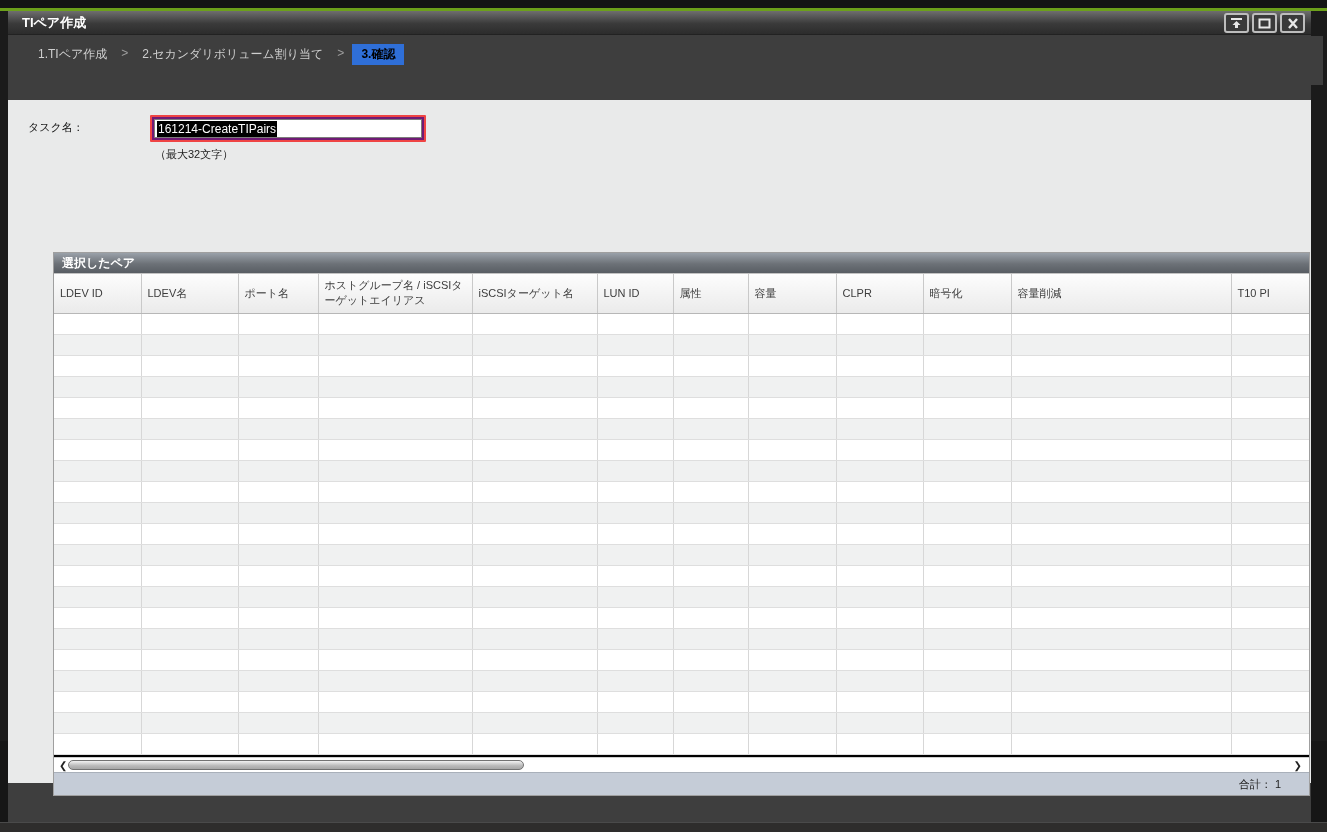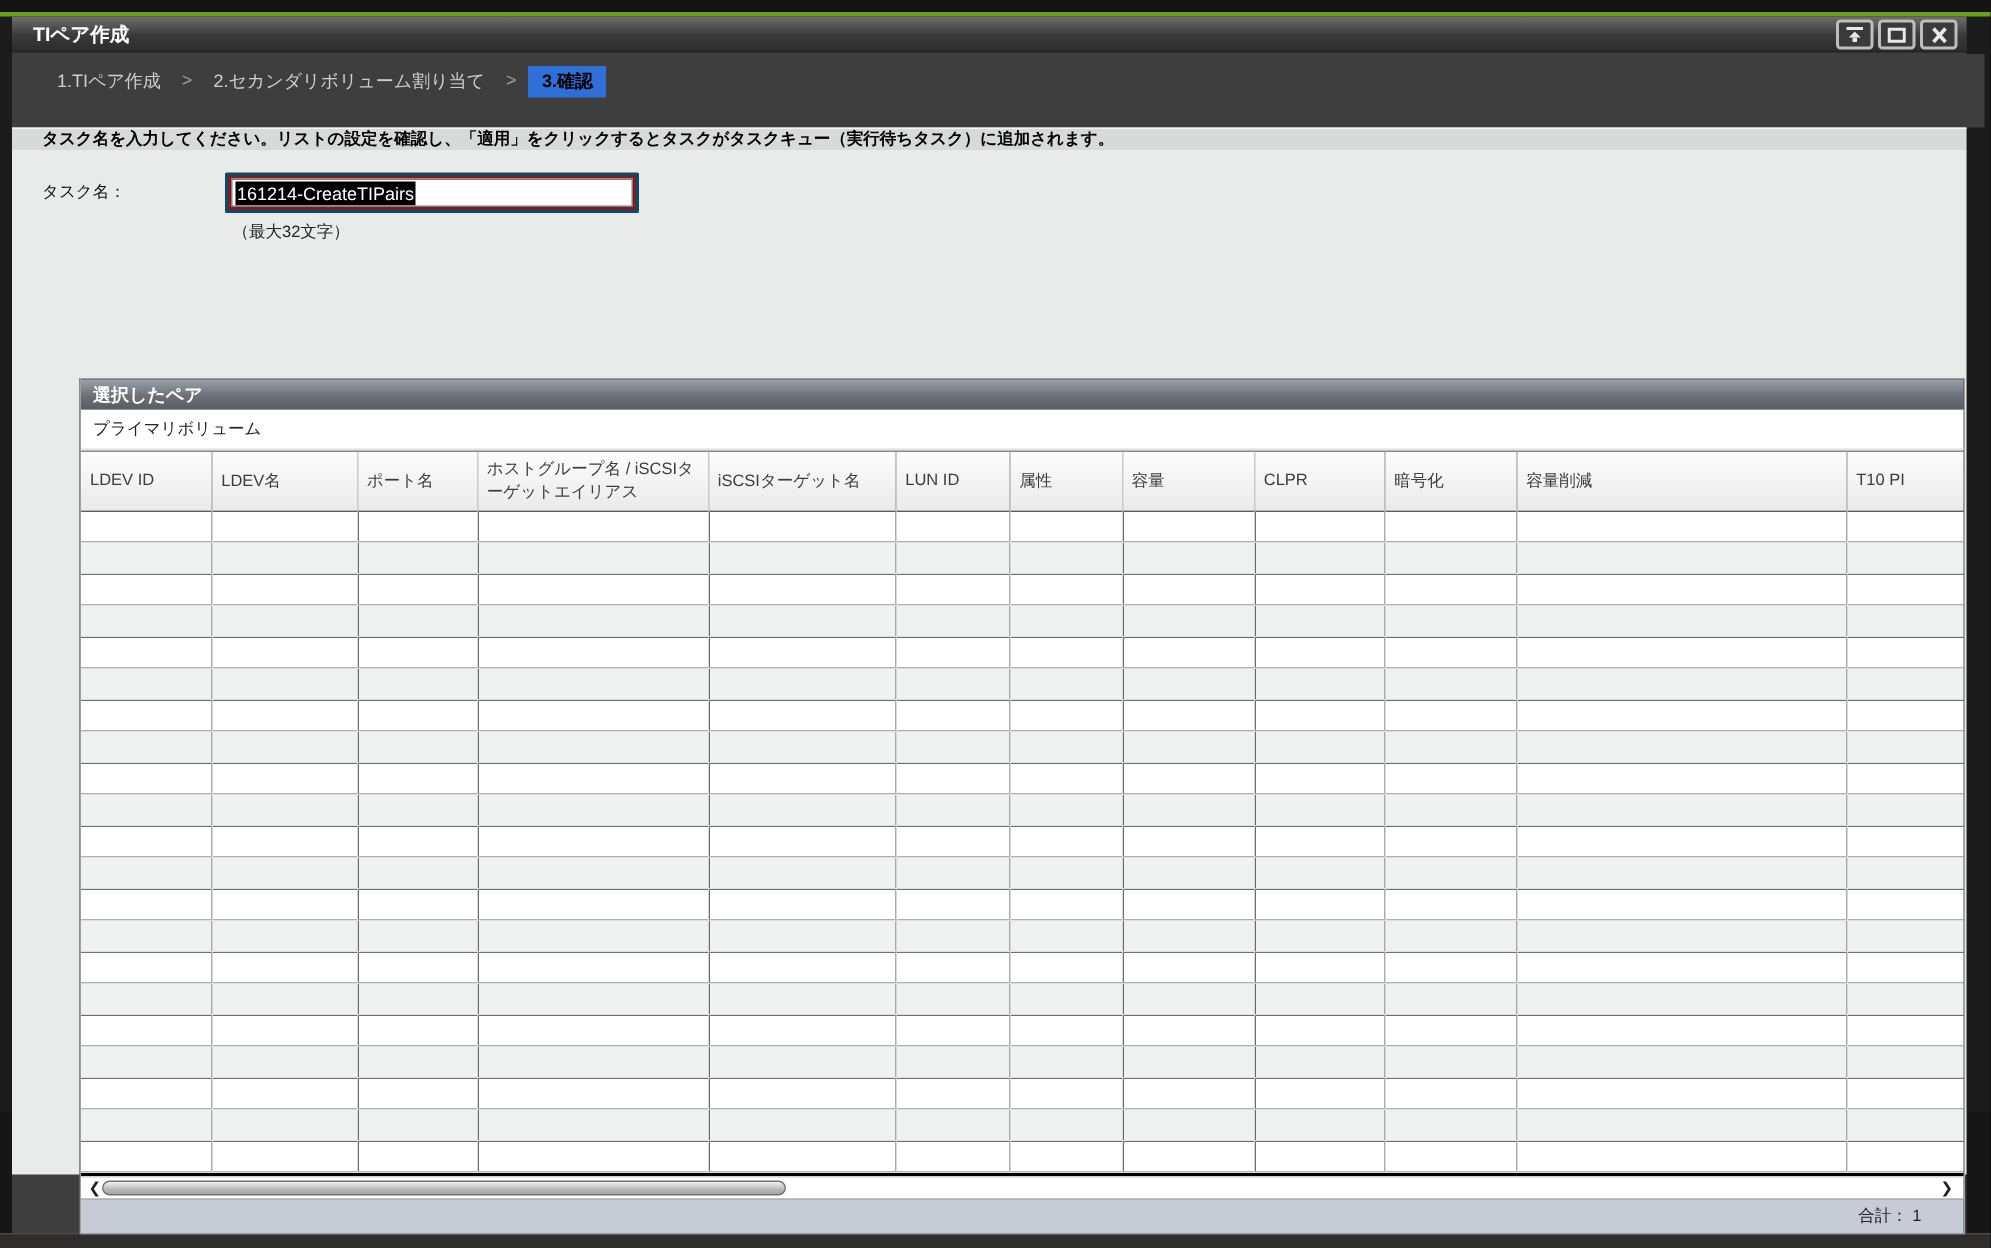--- a/index.html
+++ b/index.html
@@ -28,22 +28,22 @@
   .crumb { padding:2px 6px; }
   .crumb.active { background:#2f6fd8; color:#000000; font-weight:bold; padding:2px 9px; }
   .crumb-sep { padding:2px 8px; color:#9f9f9f; }
 
   .instruction { position:absolute; left:0; top:74px; width:100%; height:15px; background:#d8d9d9;
     border-top:1px solid #f4f4f4; font-size:11px; color:#000; line-height:14px; padding-left:20px; font-weight:bold; }
 
   .body { position:absolute; left:0; top:89px; width:100%; height:683px; background:#e9eaea; }
 
   .task-label { position:absolute; left:20px; top:20px; font-size:11px; color:#111; }
-  .task-input { position:absolute; left:142px; top:15px; width:276px; height:27px; background:#7f1d1d;
-    border:2px solid #0c4a6e; border-radius:1px; padding:2px; cursor:text; }
+  .task-input { position:absolute; left:142px; top:15px; width:276px; height:27px; background:#701a75;
+    border:2px solid #ef4444; border-radius:1px; padding:2px; cursor:text; }
   .task-input .inner { width:100%; height:100%; border:1px solid #7c7c7c; background:#fff;
     font-size:12px; line-height:18px; padding:0 2px; white-space:nowrap; overflow:hidden; }
   .task-input .sel { background:#000; color:#fff; padding:1px 1px; }
   .task-hint { position:absolute; left:147px; top:47px; font-size:11px; color:#222; }
 
   .panel { position:absolute; left:45px; top:152px; width:1257px; background:#000000; border:1px solid #9f9f9f; }
   .section-hdr { height:20px; background:linear-gradient(#9aa1a9,#6c7177 55%,#585d63); color:#fff;
     font-size:12px; font-weight:bold; line-height:20px; padding-left:8px; }
   .group-row { height:27px; background:#fff; font-size:11px; color:#222; line-height:27px; padding-left:8px;
     border-bottom:1px solid #e0e0e0; }
@@ -102,32 +102,30 @@
     </div>
 
     <div class="breadcrumbs">
       <span class="crumb">1.TIペア作成</span>
       <span class="crumb-sep">&gt;</span>
       <span class="crumb">2.セカンダリボリューム割り当て</span>
       <span class="crumb-sep">&gt;</span>
       <span class="crumb active">3.確認</span>
     </div>
 
-    <div class="instruction">タスク名を入力してください。リストの設定を確認し、「適用」をクリックするとタスクがタスクキュー（実行待ちタスク）に追加されます。</div>
 
     <div class="body">
       <div class="task-label">タスク名：</div>
       <div class="task-input">
         <div class="inner"><span class="sel">161214-CreateTIPairs</span></div>
       </div>
       <div class="task-hint">（最大32文字）</div>
 
       <div class="panel">
         <div class="section-hdr">選択したペア</div>
-        <div class="group-row">プライマリボリューム</div>
         <div class="grid-area">
           <table>
             <colgroup>
               <col style="width:87px">
                 <col style="width:97px">
                 <col style="width:80px">
                 <col style="width:154px">
               <col style="width:125px">
                 <col style="width:76px">
                 <col style="width:75px">

